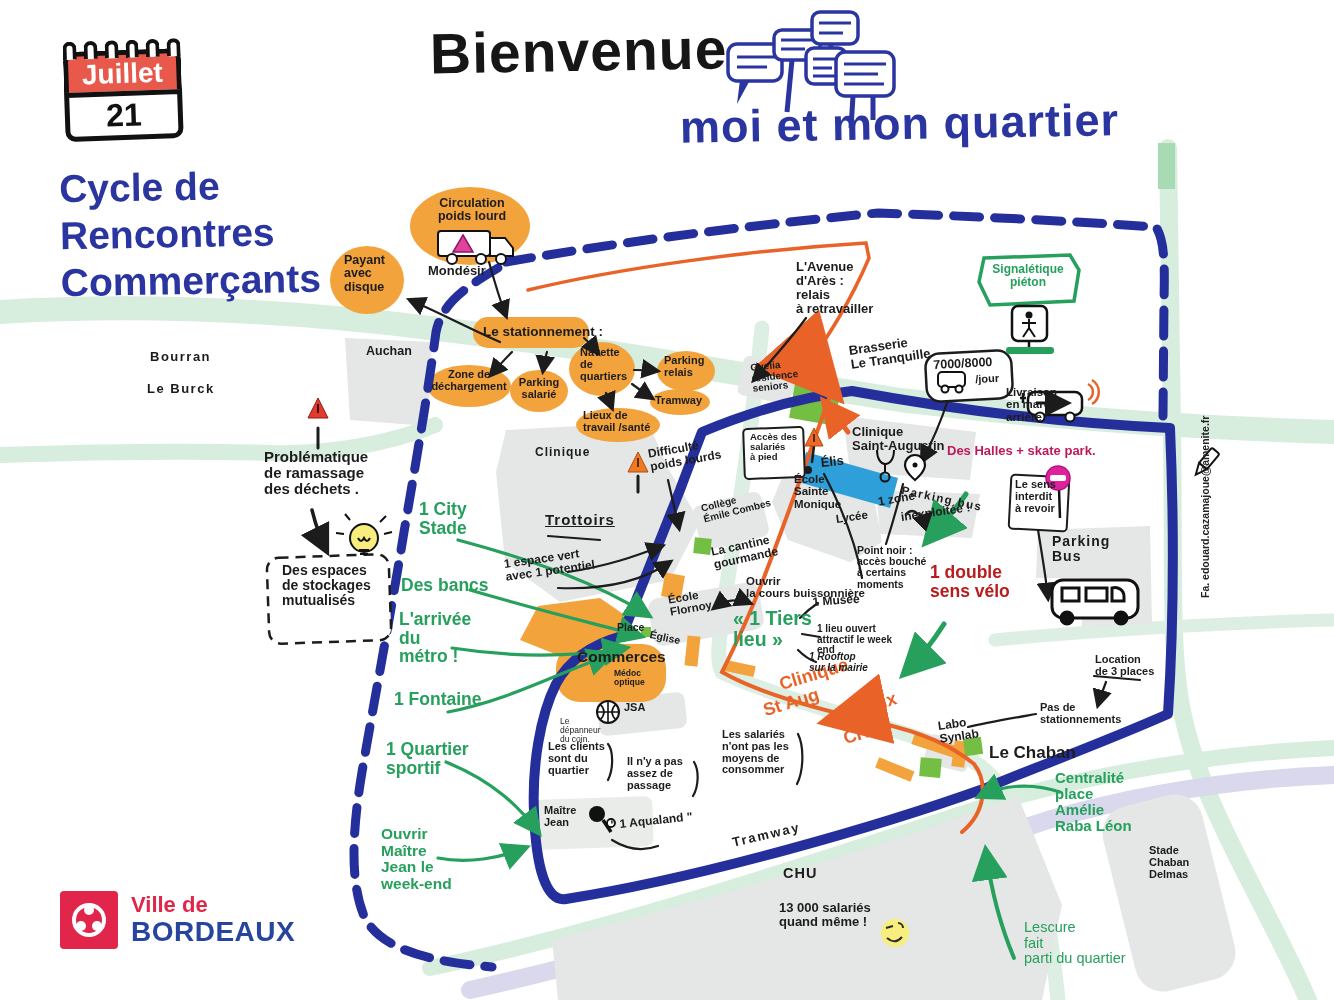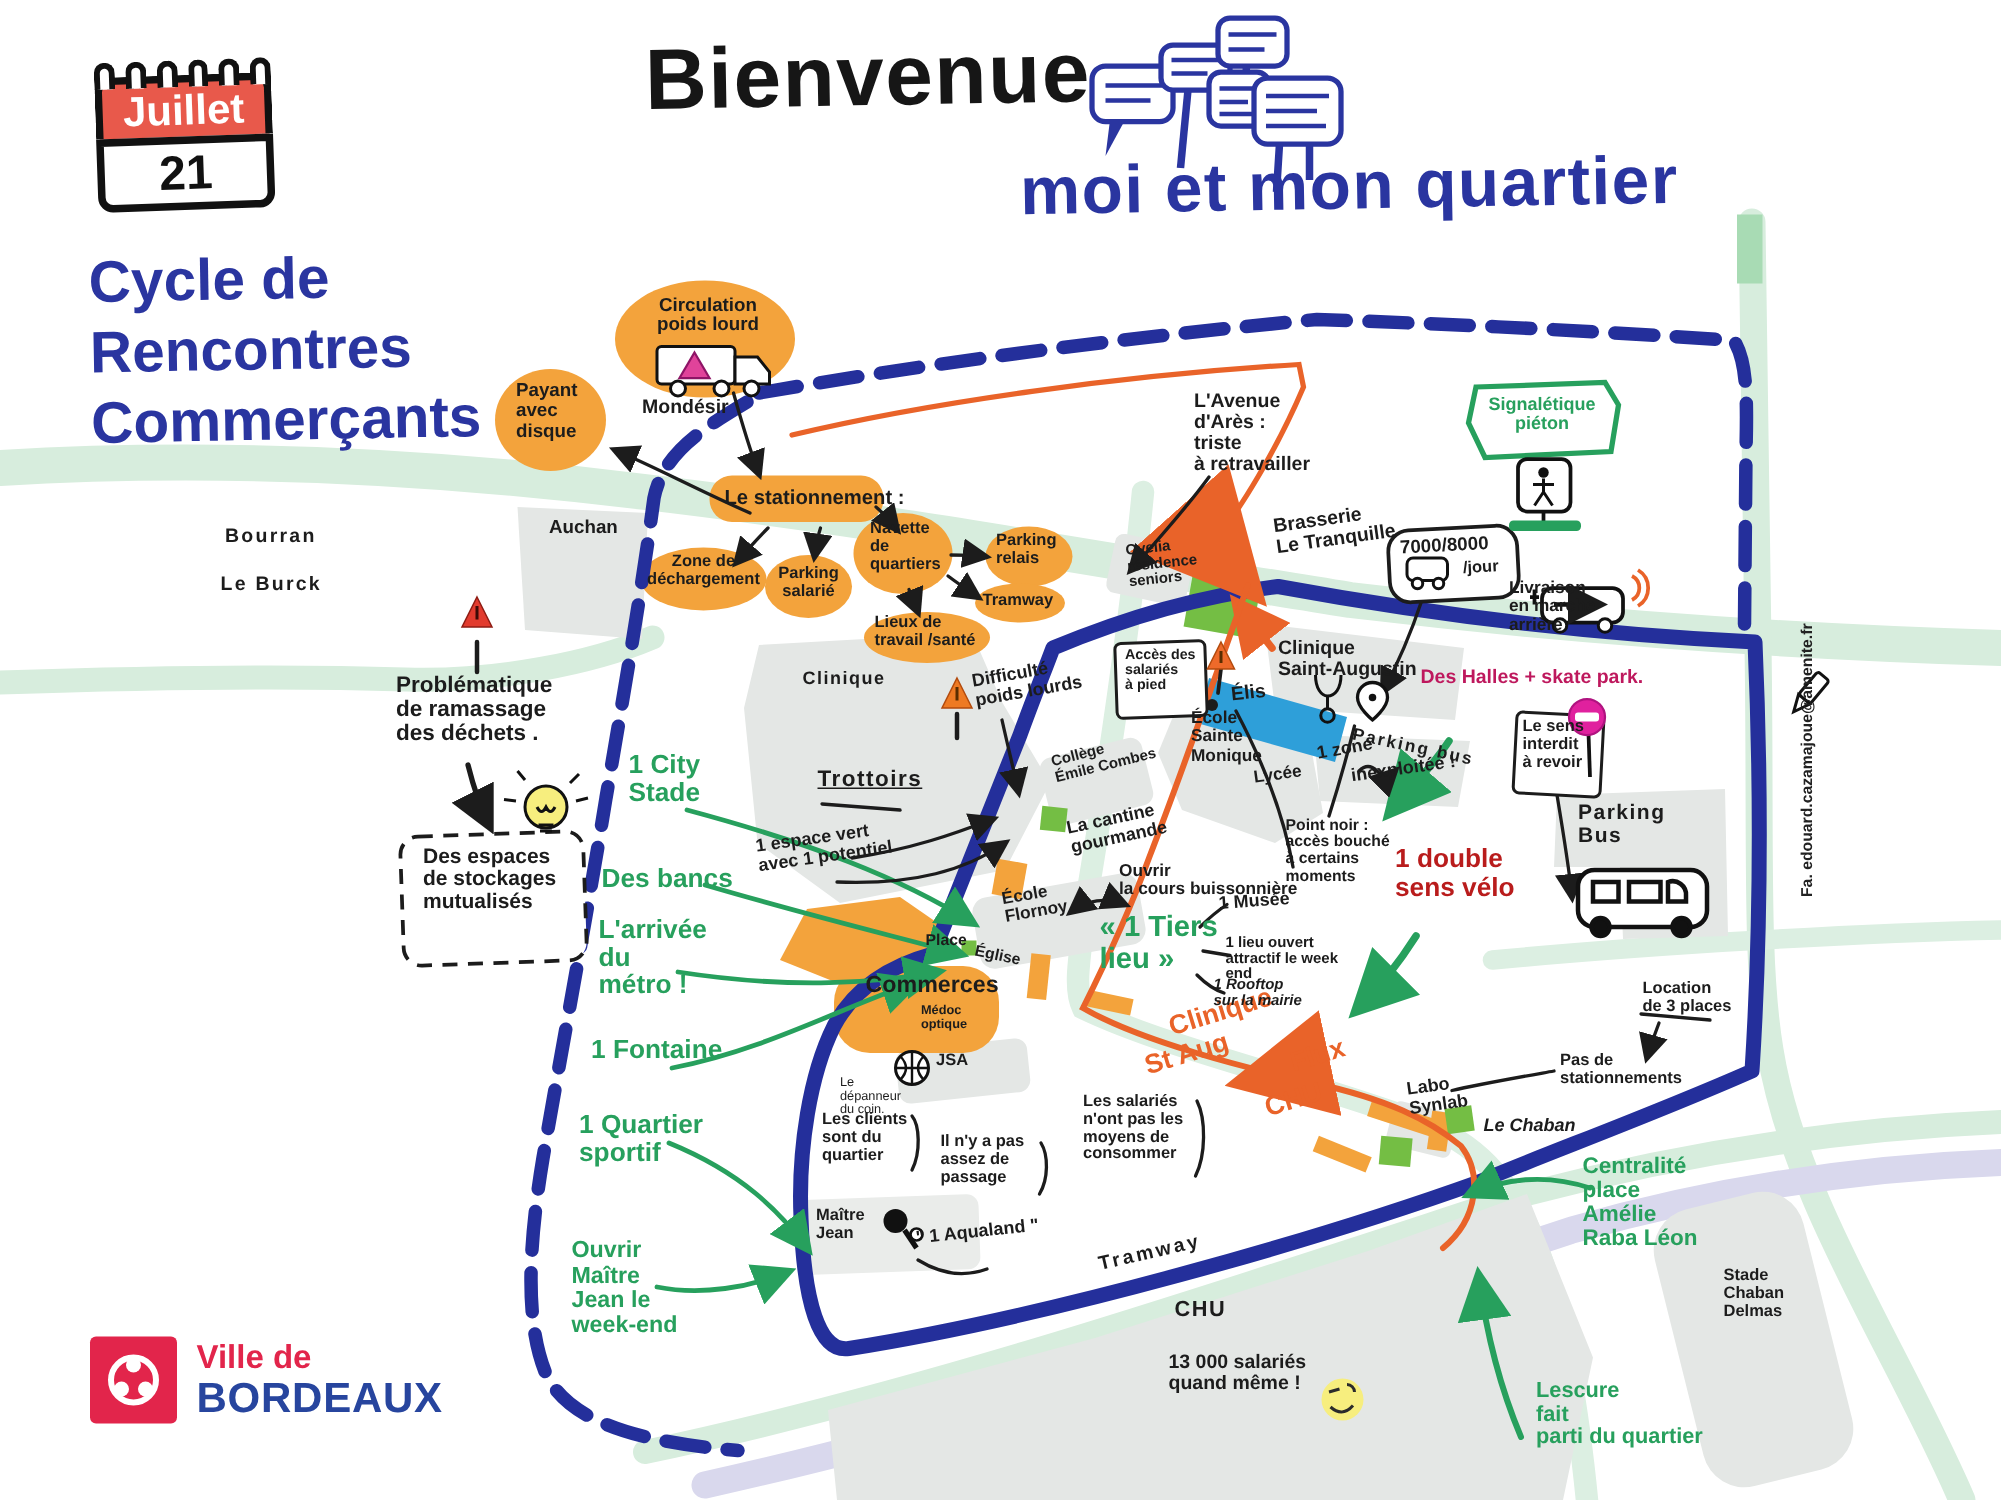--- a/index.html
+++ b/index.html
@@ -350,21 +350,21 @@
       <div class="lbl" style="left: 580px; top: 347px; font-size: 11px; color: rgb(28, 28, 28); font-weight: 700;">Navette
 de
 quartiers</div>
       <div class="lbl" style="left: 664px; top: 355px; font-size: 11px; color: rgb(28, 28, 28); font-weight: 700;">Parking
 relais</div>
       <div class="lbl" style="left: 655px; top: 395px; font-size: 11px; color: rgb(28, 28, 28); font-weight: 700;">Tramway</div>
       <div class="lbl" style="left: 583px; top: 410px; font-size: 11px; color: rgb(28, 28, 28); font-weight: 700;">Lieux de
 travail /santé</div>
       <div class="lbl" style="left: 796px; top: 260px; font-size: 13px; color: rgb(28, 28, 28); font-weight: 700;">L'Avenue
 d'Arès :
-triste
+relais
 à retravailler</div>
       <div class="lbl" style="left: 990px; top: 263px; font-size: 12px; color: rgb(39, 160, 93); font-weight: 700; text-align: center; width: 76px;">Signalétique
 piéton</div>
       <div class="lbl" style="left: 848px; top: 344px; font-size: 13px; color: rgb(28, 28, 28); font-weight: 700; transform: rotate(-8deg);">Brasserie
 Le Tranquille</div>
       <div class="lbl" style="left: 933px; top: 359px; font-size: 12.5px; color: rgb(28, 28, 28); font-weight: 700; transform: rotate(-3deg);">7000/8000</div>
       <div class="lbl" style="left: 975px; top: 374px; font-size: 11px; color: rgb(28, 28, 28); font-weight: 700; transform: rotate(-3deg);">/jour</div>
       <div class="lbl" style="left: 972px; top: 386px; font-size: 11.5px; color: rgb(28, 28, 28); font-weight: 700; margin-left: 34px;">Livraison
 en marche
 arrière</div>
@@ -429,37 +429,37 @@
 consommer</div>
       <div class="lbl" style="left: 544px; top: 805px; font-size: 11px; color: rgb(28, 28, 28); font-weight: 700;">Maître
 Jean</div>
       <div class="lbl" style="left: 610px; top: 819px; font-size: 12px; color: rgb(28, 28, 28); font-weight: 700; transform: rotate(-6deg);">" 1 Aqualand "</div>
       <div class="lbl" style="left: 777px; top: 676px; font-size: 18px; color: rgb(233, 99, 41); font-weight: 800; transform: rotate(-17deg);">Clinique</div>
       <div class="lbl" style="left: 761px; top: 702px; font-size: 18px; color: rgb(233, 99, 41); font-weight: 800; transform: rotate(-17deg);">St Aug</div>
       <div class="lbl" style="left: 858px; top: 700px; font-size: 18px; color: rgb(233, 99, 41); font-weight: 800; transform: rotate(-17deg);">Flux</div>
       <div class="lbl" style="left: 841px; top: 730px; font-size: 18px; color: rgb(233, 99, 41); font-weight: 800; transform: rotate(-17deg);">CHU</div>
       <div class="lbl" style="left: 937px; top: 720px; font-size: 12px; color: rgb(28, 28, 28); font-weight: 700; transform: rotate(-8deg);">Labo
 Synlab</div>
-      <div class="lbl" style="left: 989px; top: 744px; font-size: 12px; color: rgb(28, 28, 28); font-weight: 700; font-style: italic;">Le Chaban</div>
+      <div class="lbl" style="left: 989px; top: 744px; font-size: 17px; color: rgb(28, 28, 28); font-weight: 700;">Le Chaban</div>
       <div class="lbl" style="left: 1040px; top: 702px; font-size: 11px; color: rgb(28, 28, 28); font-weight: 700;">Pas de
 stationnements</div>
       <div class="lbl" style="left: 1095px; top: 654px; font-size: 11px; color: rgb(28, 28, 28); font-weight: 700;">Location
 de 3 places</div>
       <div class="lbl" style="left: 731px; top: 836px; font-size: 13px; color: rgb(28, 28, 28); font-weight: 700; transform: rotate(-13deg); letter-spacing: 2px;">Tramway</div>
       <div class="lbl" style="left: 783px; top: 866px; font-size: 14.5px; color: rgb(28, 28, 28); font-weight: 700; letter-spacing: 1px;">CHU</div>
       <div class="lbl" style="left: 779px; top: 901px; font-size: 13px; color: rgb(28, 28, 28); font-weight: 700;">13 000 salariés
 quand même !</div>
       <div class="lbl" style="left: 1055px; top: 770px; font-size: 15px; color: rgb(39, 160, 93); font-weight: 800;">Centralité
 place
 Amélie
 Raba Léon</div>
       <div class="lbl" style="left: 1149px; top: 845px; font-size: 11px; color: rgb(28, 28, 28); font-weight: 700;">Stade
 Chaban
 Delmas</div>
-      <div class="lbl" style="left: 1024px; top: 920px; font-size: 14.5px; color: rgb(39, 160, 93); font-weight: 700;">Lescure
+      <div class="lbl" style="left: 1024px; top: 920px; font-size: 14.5px; color: rgb(39, 160, 93); font-weight: 400;">Lescure
 fait
 parti du quartier</div>
       <div class="lbl" style="left: 264px; top: 449px; font-size: 15px; color: rgb(28, 28, 28); font-weight: 700;">Problématique
 de ramassage
 des déchets .</div>
       <div class="lbl" style="left: 282px; top: 563px; font-size: 14px; color: rgb(28, 28, 28); font-weight: 700;">Des espaces
 de stockages
 mutualisés</div>
       <div class="lbl" style="left: 419px; top: 500px; font-size: 17.5px; color: rgb(39, 160, 93); font-weight: 800;">1 City
 Stade</div>

